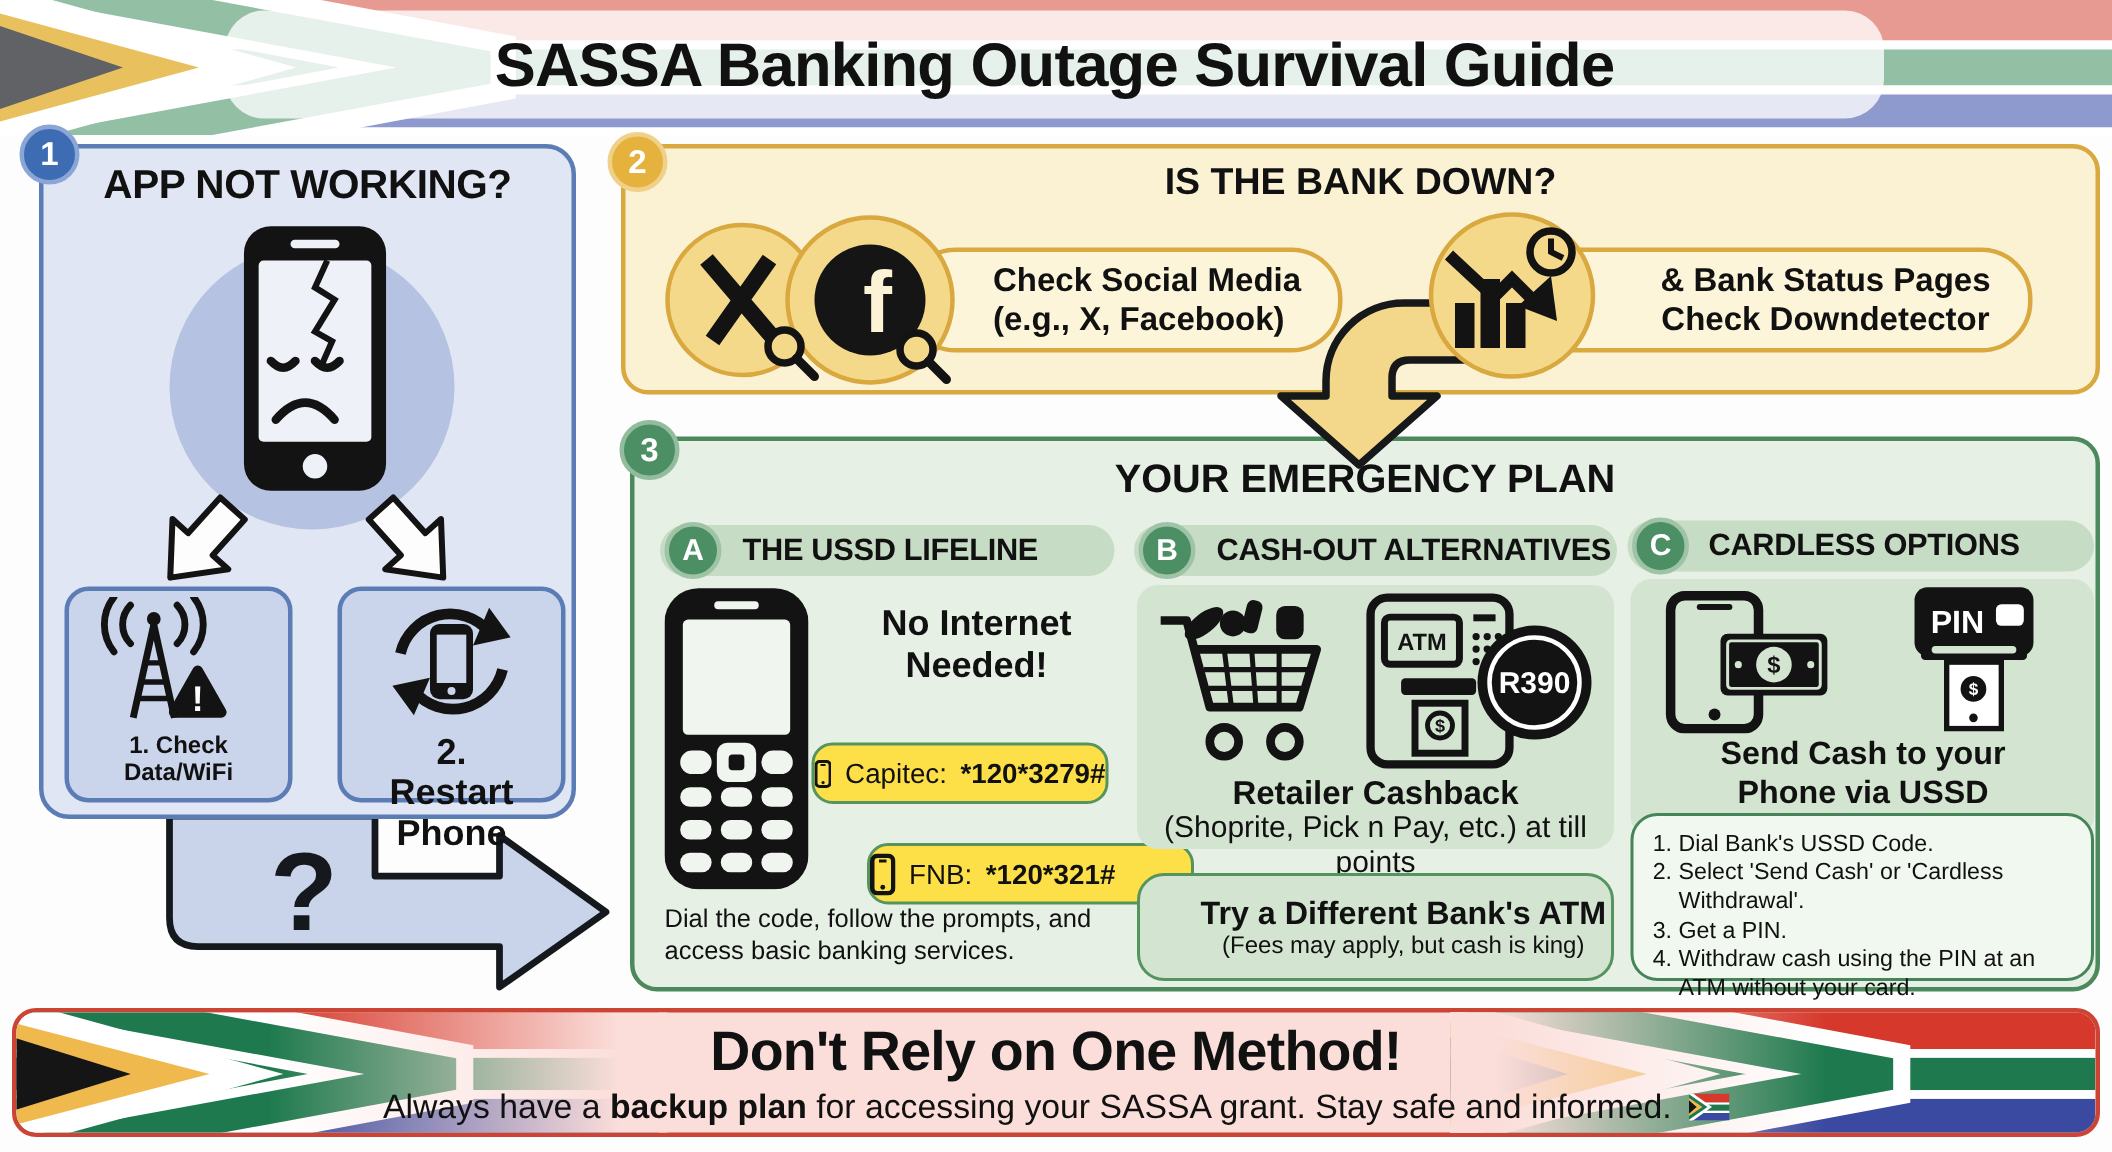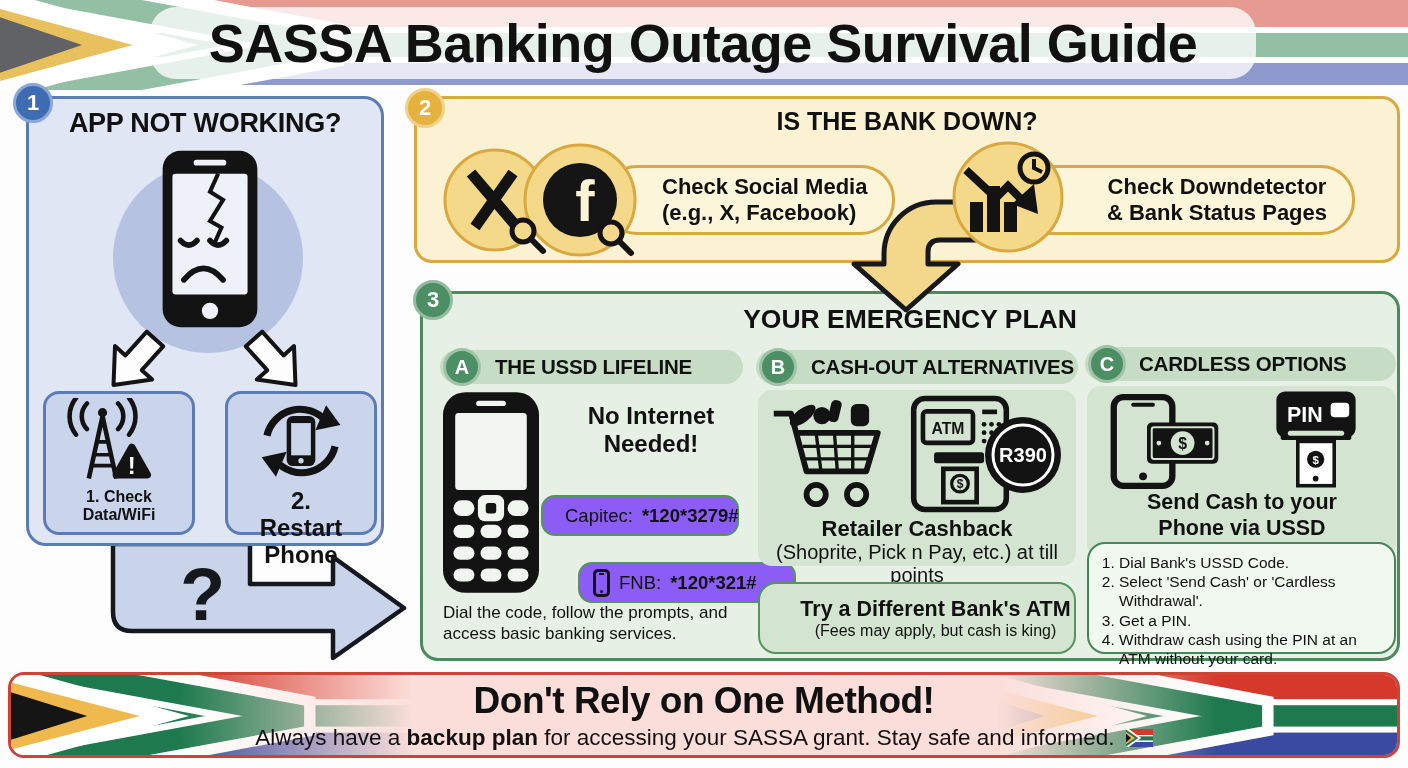--- a/index.html
+++ b/index.html
@@ -16,22 +16,22 @@
   }
   .step-badge { width:40px; height:40px; font-size:22px; }
   .letter-badge { width:38px; height:38px; font-size:20px; }
   .hd { font-weight:bold; color:#111; }
   .colhead {
     position:absolute; background:#c6dcc4; border-radius:17px; height:34px;
   }
   .colhead-title { position:absolute; font-weight:bold; font-size:20.5px; line-height:34px; color:#111; letter-spacing:-0.2px; }
   .greenbox { position:absolute; background:#d3e5d0; border-radius:14px; }
   .pillcode {
-    position:absolute; background:#8b5cf6; border:2.5px solid #55945f; border-radius:14px;
-    display:flex; align-items:center; gap:9px; padding-left:13px; font-size:18.5px;
+    position:absolute; background:#fde047; border:2.5px solid #55945f; border-radius:14px;
+    display:flex; align-items:center; gap:9px; font-size:18.5px;
   }
   .ylw-pill {
     position:absolute; background:#fcf5da; border:3px solid #d9a83f; border-radius:34px;
     display:flex; flex-direction:column; justify-content:center; font-weight:bold; font-size:22px; line-height:1.2; color:#111;
   }
   svg text { font-family:"Liberation Sans", sans-serif; }
   ol.steps { margin:9px 8px 0 0; padding-left:30px; font-size:15.5px; line-height:1.24; color:#111; }
 </style>
 </head>
 <body>
@@ -45,21 +45,21 @@
     <rect x="0" y="57" width="1408" height="6" fill="#ffffff"></rect>
     <rect x="0" y="63" width="1408" height="22" fill="#8e99ce"></rect>
     <rect x="0" y="85" width="1408" height="5" fill="#ffffff"></rect>
     <polyline points="-60,-30 340,45 -60,120" fill="none" stroke="#ffffff" stroke-width="42"></polyline>
     <polyline points="-60,-26 325,45 -60,116" fill="none" stroke="#93bfa5" stroke-width="22"></polyline>
     <polyline points="-40,-2 130,45 -40,92" fill="none" stroke="#ffffff" stroke-width="36"></polyline>
     <polyline points="-40,6 104,45 -40,84" fill="none" stroke="#e8c05e" stroke-width="15"></polyline>
     <polygon points="-10,14 82,45 -10,76" fill="#616266"></polygon>
   </svg>
   <div class="abs" style="left:150px;top:7px;width:1106px;height:72px;background:rgba(255,255,255,0.78);border-radius:26px;"></div>
-  <div class="abs hd" style="left:150px;top:7px;width:1106px;height:72px;text-align:center;line-height:72px;font-size:54px;letter-spacing:-0.5px;">SASSA Banking Outage Survival Guide</div>
+  <div class="abs hd" style="left:150px;top:7px;width:1106px;height:72px;text-align:center;line-height:72px;font-size:41px;letter-spacing:-0.5px;">SASSA Banking Outage Survival Guide</div>
 
   <svg class="abs" style="left:80px;top:540px;z-index:1;" width="340" height="130" viewBox="80 540 340 130">
     <path d="M 113 544 L 113 612 Q 113 631 132 631 L 333 631 L 333 658 L 404 608 L 333 557 L 333 584 L 250 584 L 250 544 Z" fill="#c9d4ea" stroke="#15181d" stroke-width="4.5" stroke-linejoin="round"></path>
     <text x="180" y="620" font-size="74" font-weight="bold" fill="#15181d">?</text>
   </svg>
 
   <div class="panel" style="left:26px;top:96px;width:358px;height:450px;background:#e0e6f3;border-color:#5b7cb5;border-width:3.5px;border-radius:20px;z-index:2;">
     <div class="hd abs" style="left:0;top:9px;width:100%;text-align:center;font-size:27px;letter-spacing:-0.3px;">APP NOT WORKING?</div>
     <div class="abs" style="left:84px;top:64px;width:190px;height:190px;border-radius:50%;background:#b5c2e1;"></div>
     <svg class="abs" style="left:132px;top:50px;" width="98" height="180" viewBox="0 0 120 220">
@@ -126,22 +126,22 @@
       <g>
         <circle cx="155" cy="61" r="37" fill="#151515"></circle>
         <text x="160" y="82" font-size="58" font-weight="bold" fill="#fcf3d6" text-anchor="middle">f</text>
       </g>
       <g>
         <circle cx="186" cy="94" r="11" fill="#f5d98b" stroke="#131313" stroke-width="5"></circle>
         <path d="M 194 102 L 206 114" stroke="#131313" stroke-width="6" stroke-linecap="round"></path>
       </g>
     </svg>
     <div class="ylw-pill" style="left:598px;top:66px;width:340px;height:70px;text-align:center;padding-left:64px;">
+      <span>&amp; Bank Status Pages</span>
       <span>Check Downdetector</span>
-      <span>&amp; Bank Status Pages</span>
     </div>
   </div>
   <div class="badge step-badge" style="left:405px;top:88px;background:#e6b23e;border:3px solid #f0d18a;">2</div>
 
   <svg class="abs" style="left:840px;top:196px;z-index:5;" width="175" height="120" viewBox="840 196 175 120">
     <path d="M 990 202 L 936 202 A 52 52 0 0 0 884 254 L 884 264 L 854 264 L 906 310 L 958 264 L 928 264 L 928 252 Q 928 240 940 240 L 990 240 Z" fill="#f3d78b" stroke="#17181a" stroke-width="5" stroke-linejoin="round"></path>
   </svg>
   <svg class="abs" style="left:949px;top:140px;z-index:6;" width="118" height="118" viewBox="0 0 116 118">
     <circle cx="58" cy="57" r="54" fill="#f5d98b" stroke="#d9a83f" stroke-width="3"></circle>
     <rect x="20" y="62" width="13" height="30" fill="#131313"></rect>

